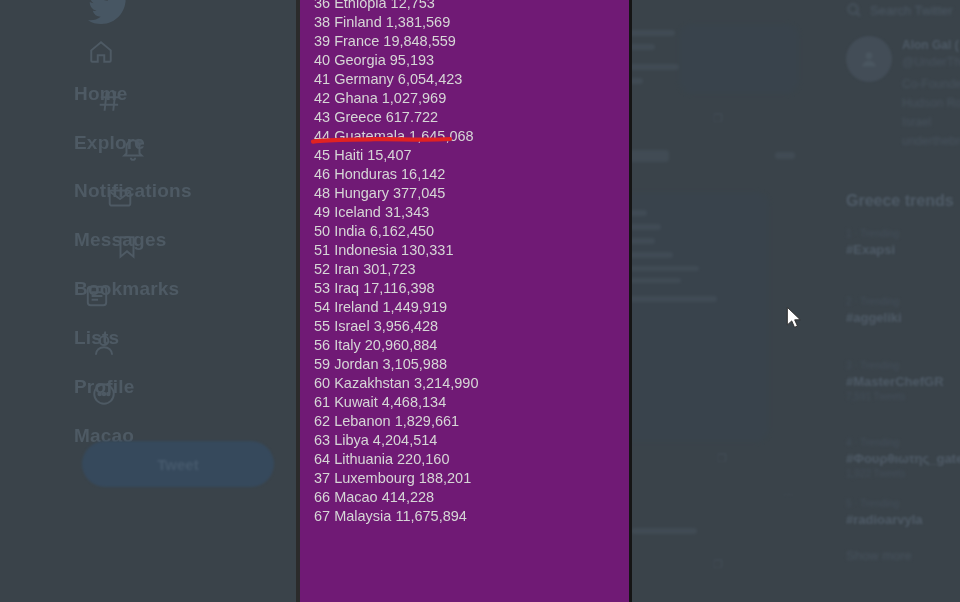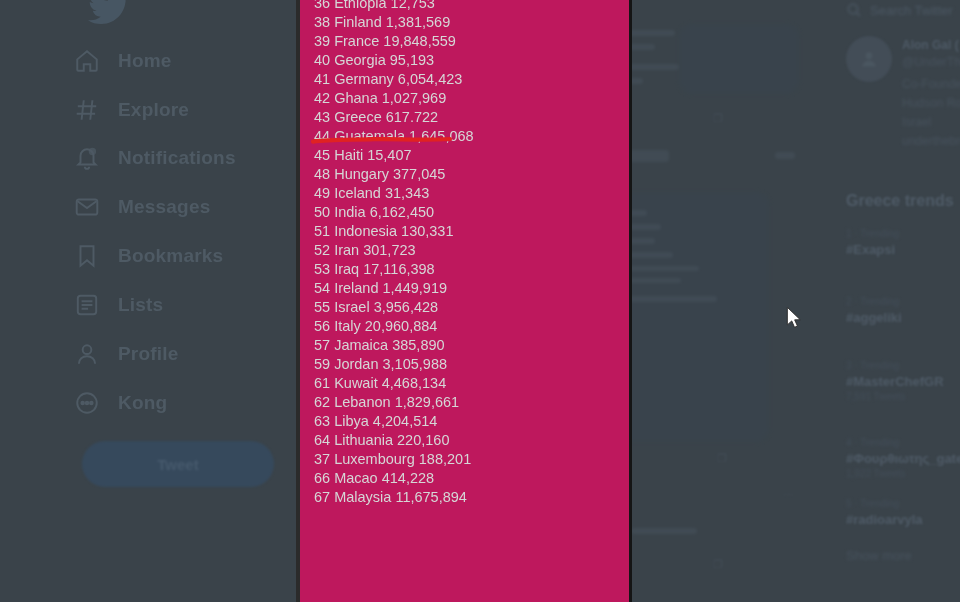--- a/index.html
+++ b/index.html
@@ -21,20 +21,21 @@
     position:absolute; left:28px; top:-14px; width:42px; height:42px;
     color:#4a5a68; opacity:.85;
   }
   .tw-logo svg { width:100%; height:100%; display:block; }
 
   .nav-item {
     position:absolute; left:14px; display:flex; align-items:center;
     gap:18px; height:44px; color:#4e5a64;
     font-size:19px; font-weight:700; letter-spacing:.2px;
     filter:blur(.7px);
+    flex-direction:column;
   }
   .nav-item .nic { width:26px; height:26px; display:block; color:#4e5a64; }
   .nav-item .nic svg { width:100%; height:100%; display:block; }
 
   .tweet-btn {
     position:absolute; left:22px; top:441px;
     width:192px; height:46px; border-radius:23px;
     background:#36495c; color:#46596c;
     display:flex; align-items:center; justify-content:center;
     font-size:15px; font-weight:700; filter:blur(1.1px);
@@ -97,21 +98,21 @@
     filter:blur(1.6px); margin-top:2px;
   }
   .show-more {
     position:absolute; left:8px; top:548px;
     font-size:13px; color:#47525d; filter:blur(1.5px);
   }
 
   
   .list-panel {
     position:absolute; left:296px; top:0; width:336px; height:602px;
-    background:#be185d; overflow:hidden;
+    background:#701a75; overflow:hidden;
   }
   .panel-scroll-edge {
     position:absolute; left:0; top:0; width:4px; height:602px;
     background:#2b2b2b;
   }
   .panel-right-edge {
     position:absolute; right:0; top:0; width:3px; height:602px;
     background:#151515;
   }
   .rows {
@@ -219,21 +220,21 @@
 
       <div class="nav-item" style="top:381px">
         <span class="nic">
           <svg viewBox="0 0 24 24" fill="none" stroke="currentColor" stroke-width="1.8">
             <circle cx="12" cy="12" r="9"></circle>
             <circle cx="8" cy="12" r="1.2" fill="currentColor"></circle>
             <circle cx="12" cy="12" r="1.2" fill="currentColor"></circle>
             <circle cx="16" cy="12" r="1.2" fill="currentColor"></circle>
           </svg>
         </span>
-        <span>Kong</span>
+        <span>Macao</span>
       </div>
 
       <div class="tweet-btn">Tweet</div>
     </div>
 
     <div class="mid-col">
       <div class="ghost" style="left:48px; top:24px; width:120px; height:70px;"></div>
       <div class="ghost-line" style="left:-10px; top:30px; width:54px; height:6px;"></div>
       <div class="ghost-line" style="left:-10px; top:44px; width:34px; height:6px;"></div>
       <div class="ghost-line" style="left:-14px; top:64px; width:62px; height:6px;"></div>
@@ -319,31 +320,32 @@
     <div class="rows" id="rows">
         <div class="row">36 Ethiopia 12,753</div>
         <div class="row">38 Finland 1,381,569</div>
         <div class="row">39 France 19,848,559</div>
         <div class="row">40 Georgia 95,193</div>
         <div class="row">41 Germany 6,054,423</div>
         <div class="row">42 Ghana 1,027,969</div>
         <div class="row">43 Greece 617.722</div>
         <div class="row">44 Guatemala 1,645,068</div>
         <div class="row">45 Haiti 15,407</div>
+        <div class="row">46 Honduras 16,142</div>
         <div class="row">48 Hungary 377,045</div>
         <div class="row">49 Iceland 31,343</div>
         <div class="row">50 India 6,162,450</div>
         <div class="row">51 Indonesia 130,331</div>
         <div class="row">52 Iran 301,723</div>
         <div class="row">53 Iraq 17,116,398</div>
         <div class="row">54 Ireland 1,449,919</div>
         <div class="row">55 Israel 3,956,428</div>
         <div class="row">56 Italy 20,960,884</div>
-        <div class="row">57 Jamaica 385,890</div>
         <div class="row">59 Jordan 3,105,988</div>
+        <div class="row">60 Kazakhstan 3,214,990</div>
         <div class="row">61 Kuwait 4,468,134</div>
         <div class="row">62 Lebanon 1,829,661</div>
         <div class="row">63 Libya 4,204,514</div>
         <div class="row">64 Lithuania 220,160</div>
         <div class="row">37 Luxembourg 188,201</div>
         <div class="row">66 Macao 414,228</div>
         <div class="row">67 Malaysia 11,675,894</div>
       </div>
     <div class="panel-right-edge"></div>
   </div>

